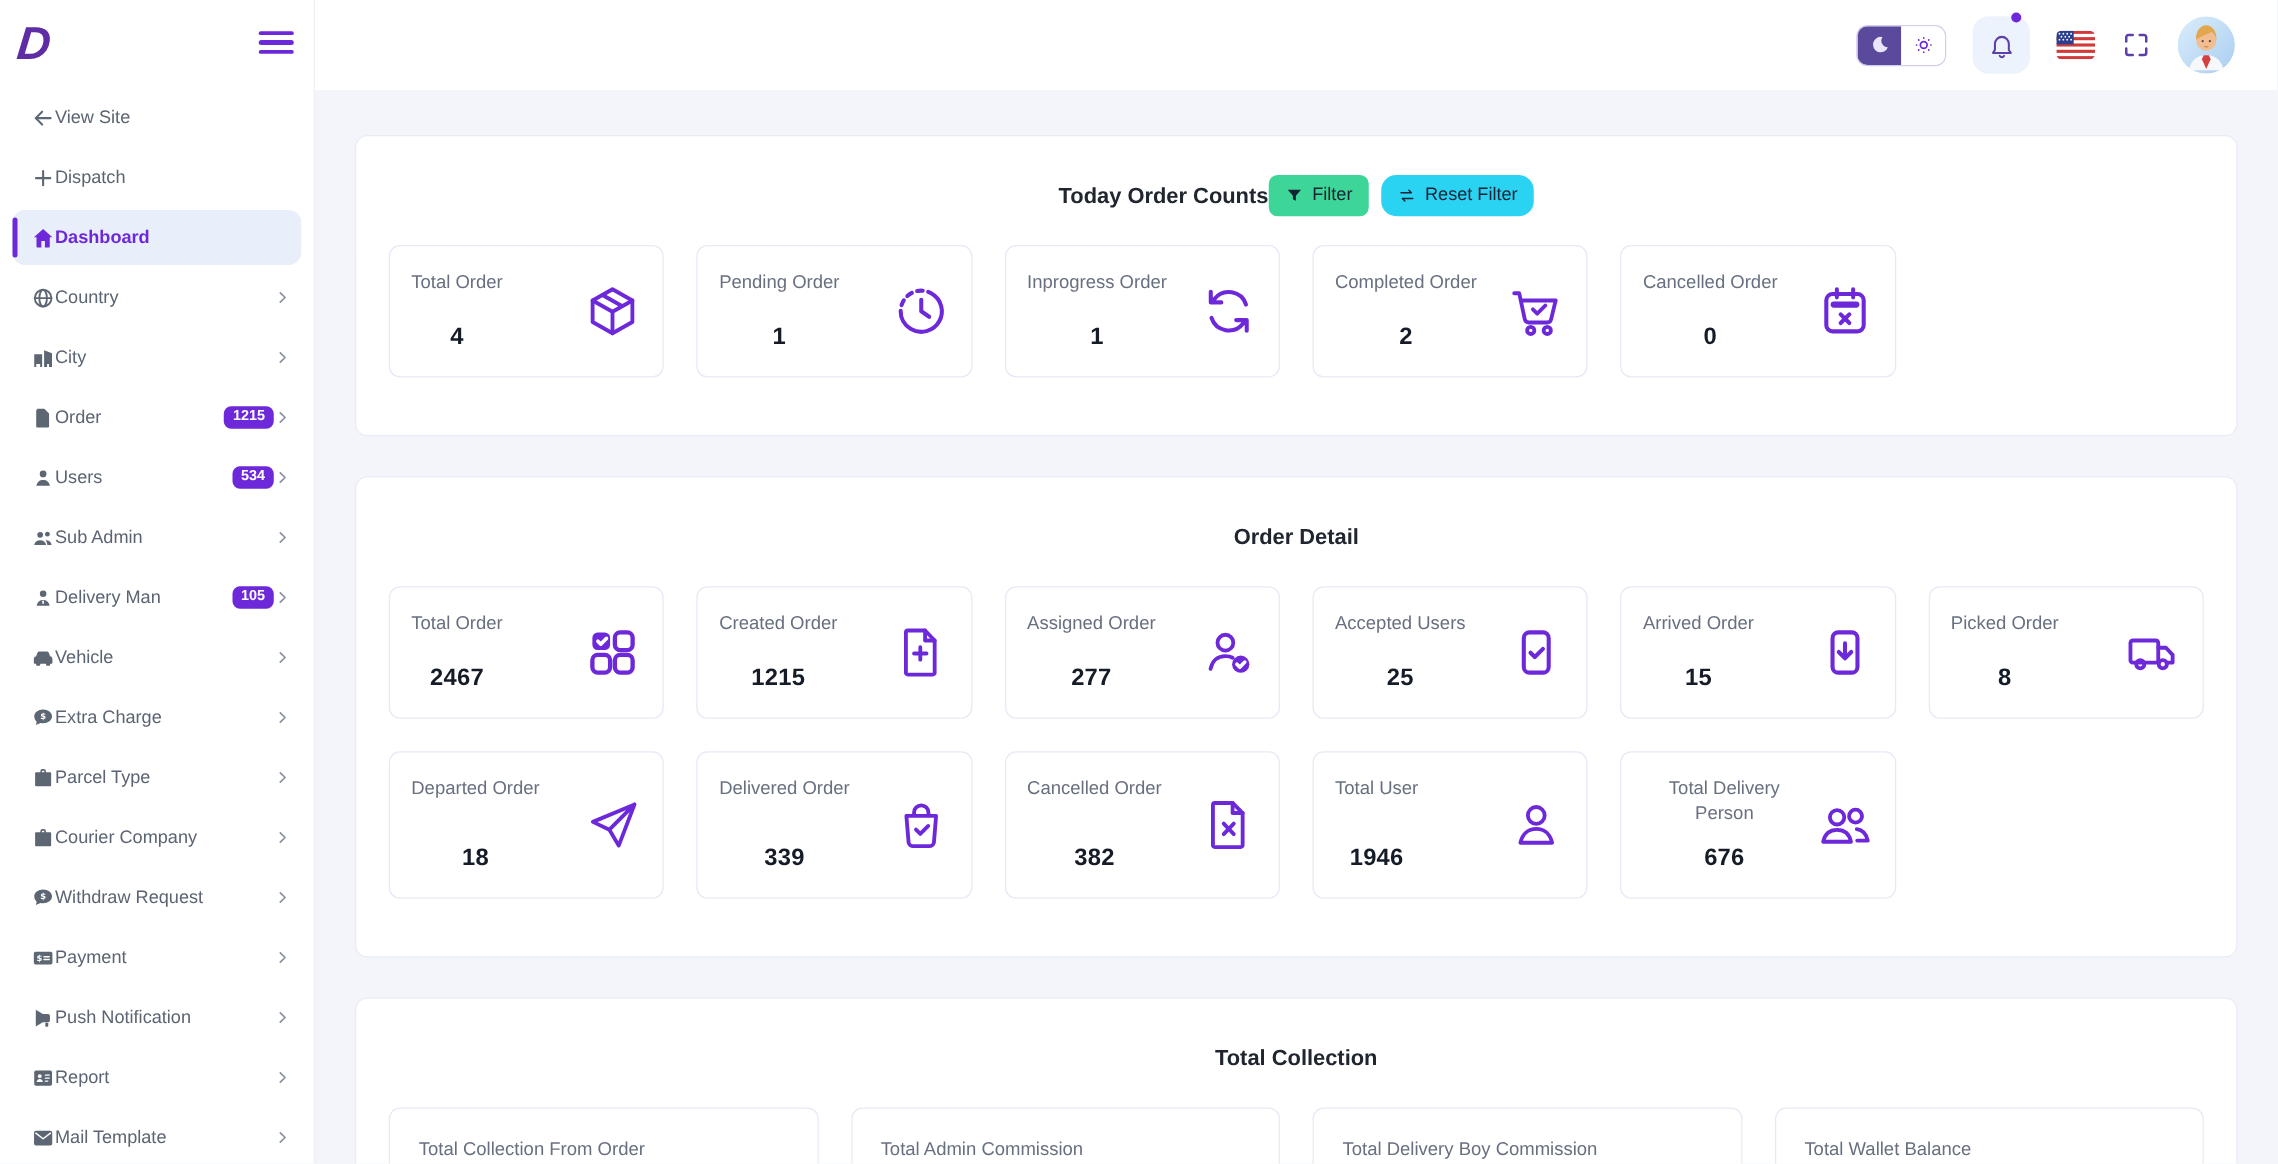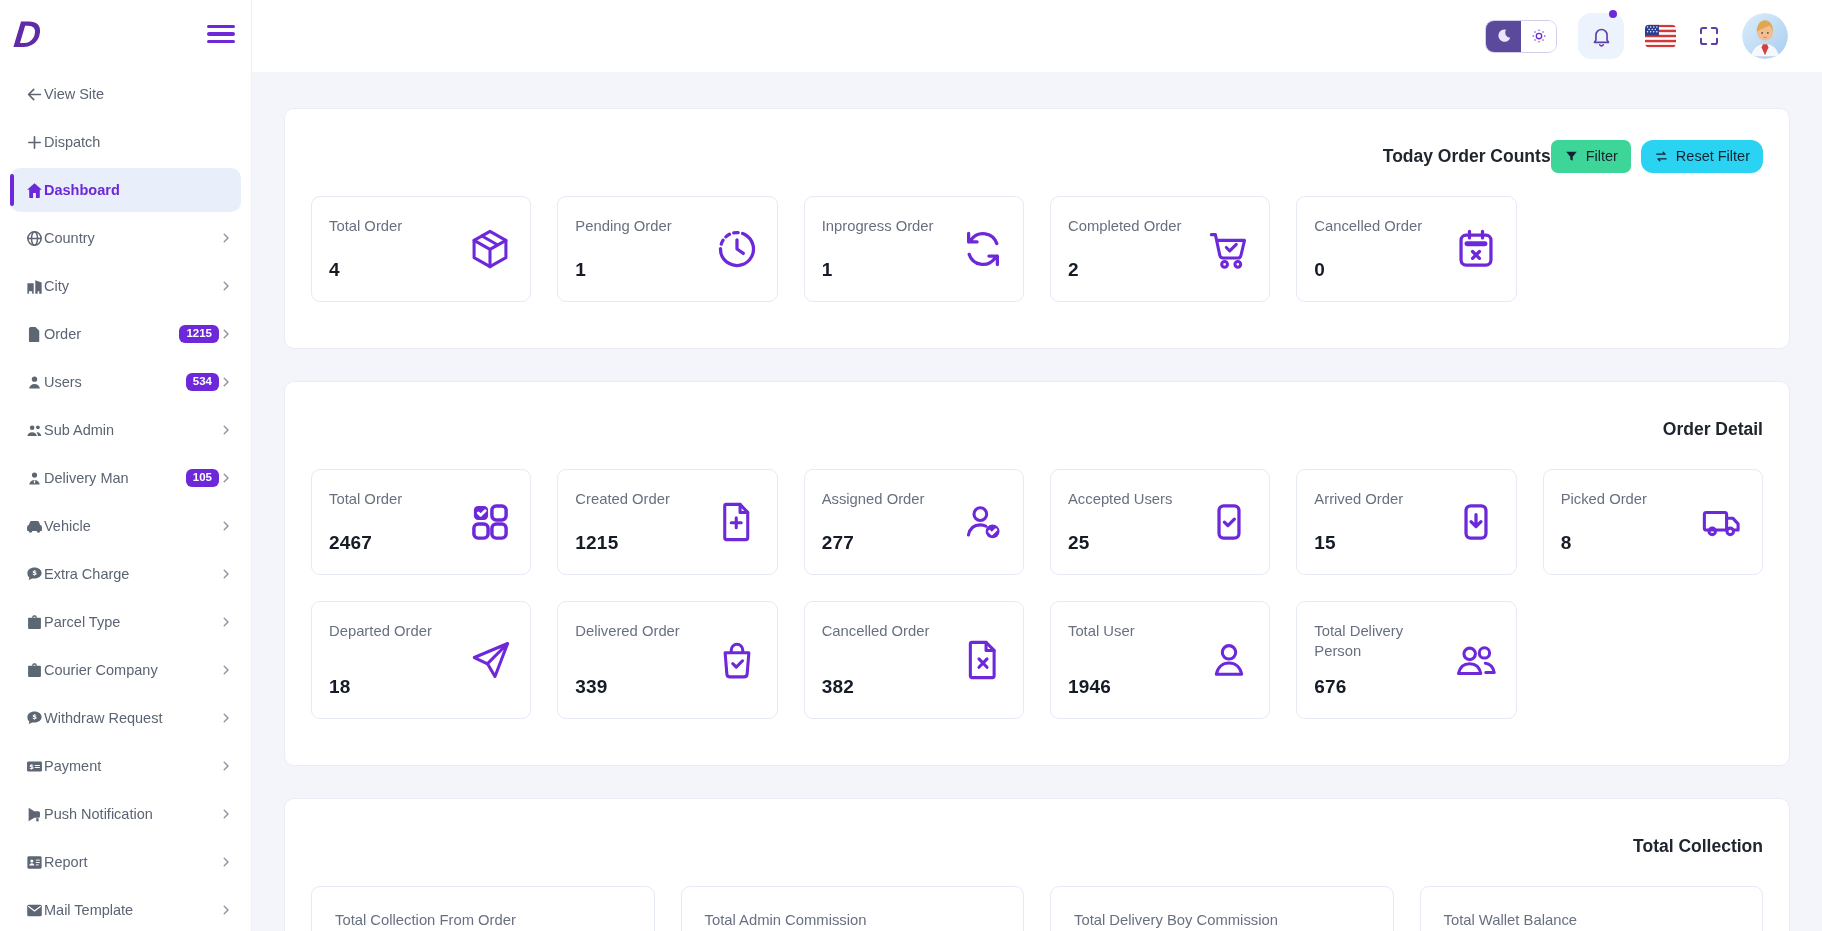--- a/index.html
+++ b/index.html
@@ -45,30 +45,30 @@
   .flag-btn svg { width:100%; height:100%; }
   .fs-btn { width:24px; height:24px; color:#5d3fa8; cursor:pointer; }
   .fs-btn svg { width:100%; height:100%; }
   .avatar { width:46px; height:46px; border-radius:50%; overflow:hidden; cursor:pointer; flex-shrink:0; }
   .avatar svg { width:100%; height:100%; }
 
   
   .content { flex:1; overflow:hidden; padding:36px 32px 0; }
   .panel { background:#fff; border:1px solid #e9ecf6; border-radius:10px; padding:22px 26px 46px; }
   .panel + .panel { margin-top:32px; }
-  .panel-head { display:flex; align-items:center; justify-content:flex-end; min-height:33px; margin-bottom:15px; }
+  .panel-head { display:flex; align-items:center; justify-content:center; min-height:33px; margin-bottom:15px; }
   .panel-title { font-size:17.5px; font-weight:700; color:#20262f; }
   .btn-row { display:flex; gap:10px; }
   .btn { display:inline-flex; align-items:center; gap:7px; border:none; border-radius:7px; font-family:inherit; font-size:14.5px; font-weight:400; color:#152233; padding:0 13px; height:33px; cursor:pointer; }
   .btn-filter { background:var(--filter-green,#3ed598); }
   .btn-reset { background:var(--reset-cyan,#2bd3f2);border-radius:12px; }
   .btn-ic { width:15px; height:15px; display:flex; }
   .btn-ic svg { width:100%; height:100%; }
 
-  .grid-6 { display:grid; grid-template-columns:repeat(6,1fr); gap:26px; }
+  .grid-6 { display:grid; grid-template-columns:repeat(6,1fr); gap:26px;text-align:center; }
   .grid-4 { display:grid; grid-template-columns:repeat(4,1fr); gap:26px; }
   .stat-card { background:#fff; border:1px solid #e6eaf6; border-radius:9px; padding:17px 17px; min-height:106px; display:flex; align-items:center; justify-content:space-between; gap:8px; }
   .stat-text { align-self:stretch; display:flex; flex-direction:column; justify-content:space-between; gap:14px; padding:3px 0; min-width:0; }
   .stat-label { color:#687080; font-size:14.8px; line-height:1.35; }
   .stat-value { color:#151c27; font-size:19px; font-weight:800; letter-spacing:.2px; }
   .stat-icon { width:46px; height:46px; flex-shrink:0; color:var(--accent,#6d28d9); display:flex; align-items:center; justify-content:center; }
   .stat-icon svg { width:100%; height:100%; }
   .collection .stat-card { min-height:152px; padding:21px 23px; }
 </style>
 </head>

